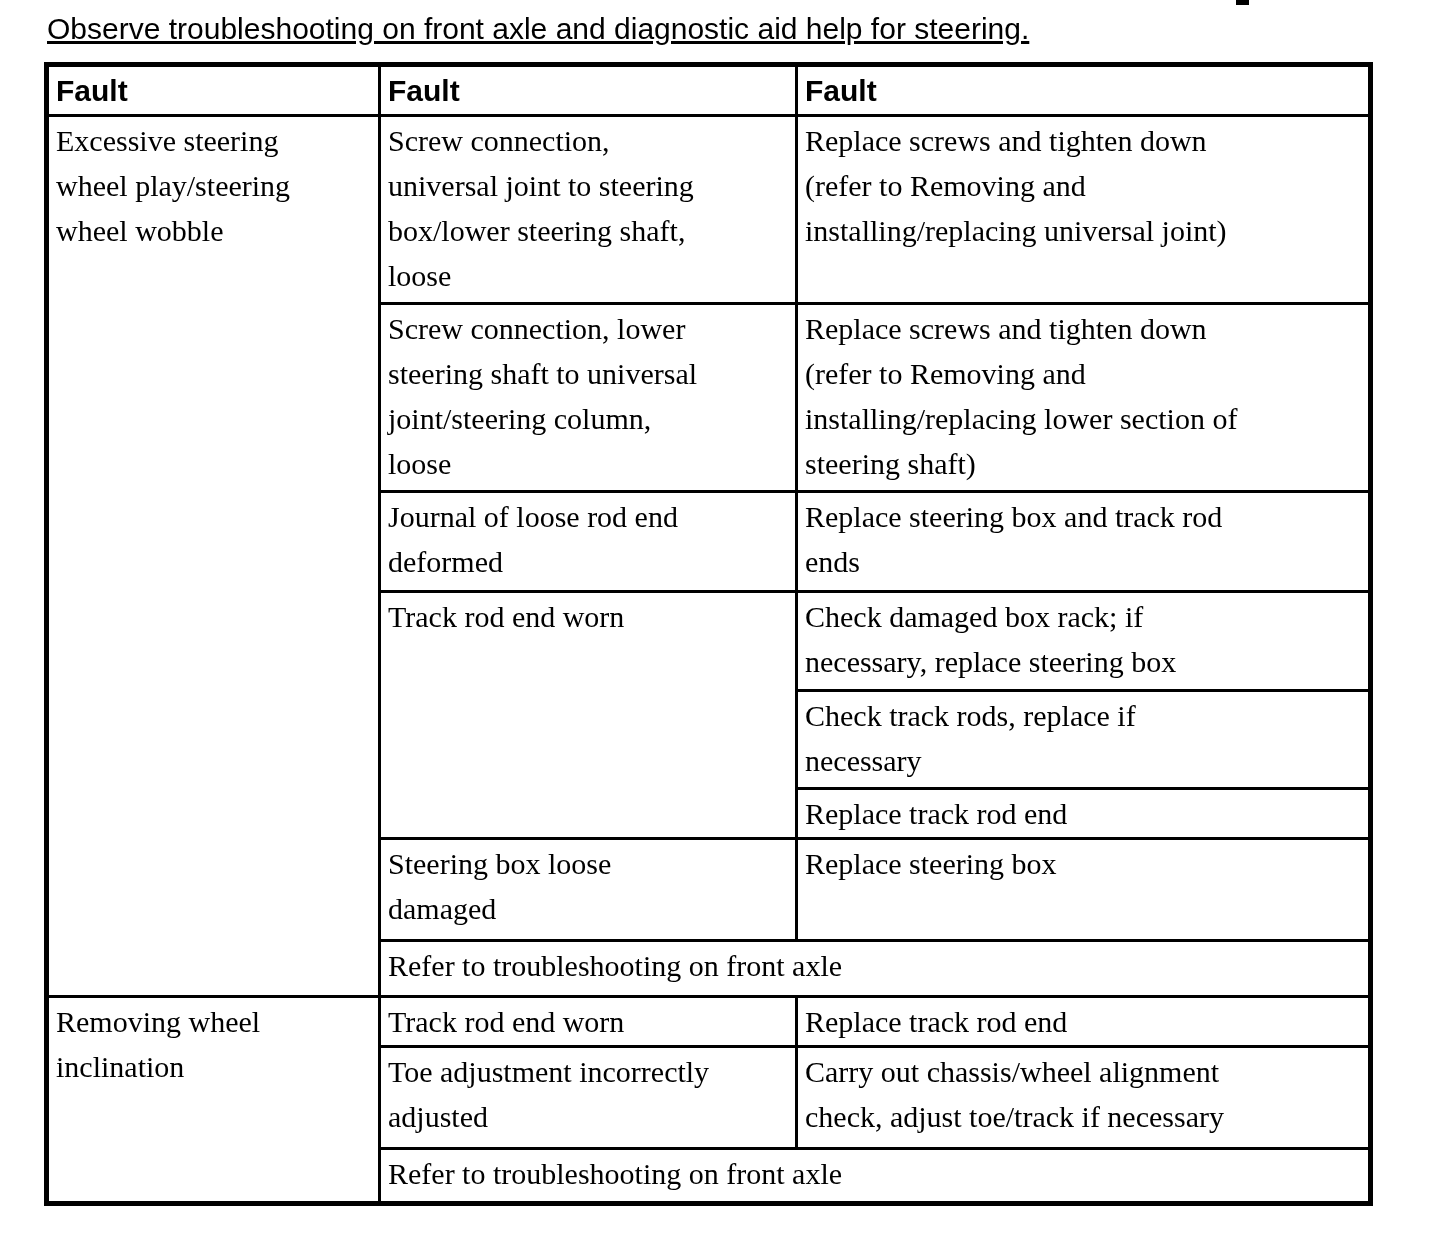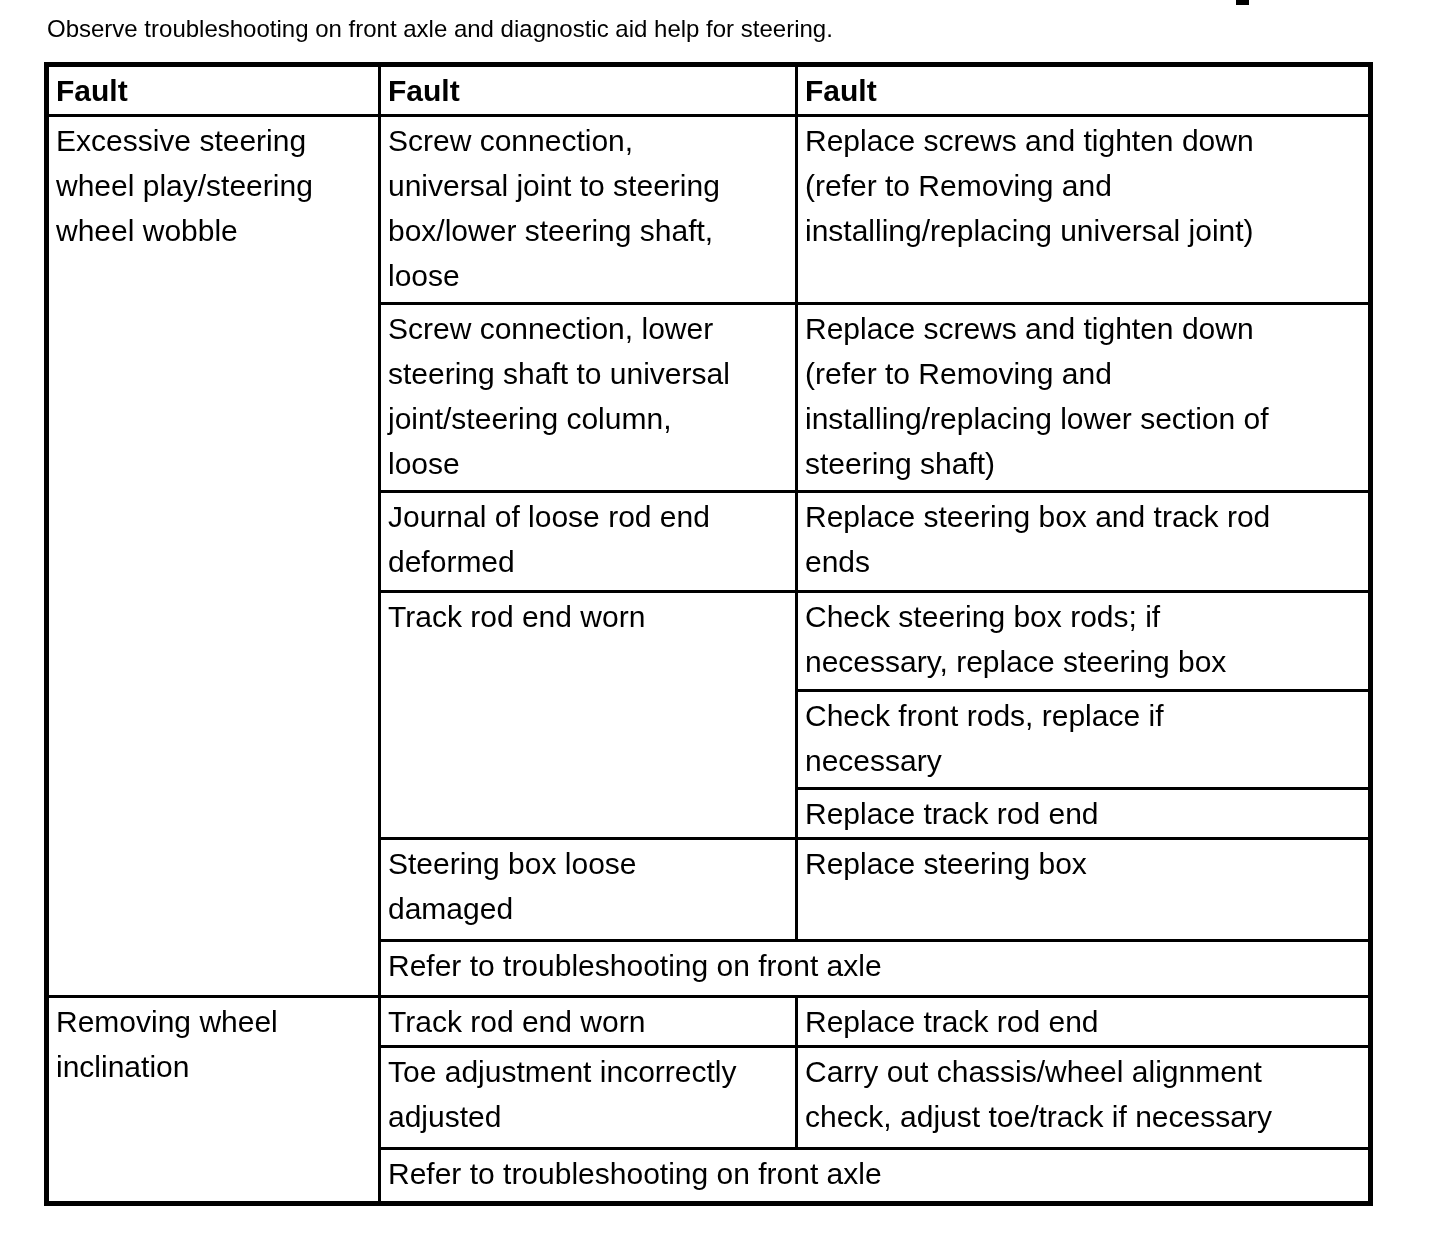--- a/index.html
+++ b/index.html
@@ -9,23 +9,24 @@
     background: #ffffff;
     color: #000000;
     font-family: "Liberation Sans", sans-serif;
   }
   body { position: relative; overflow: hidden; }
 
   .intro {
     position: absolute;
     left: 47px; top: 6px;
     width: 1340px;
-    font-size: 24px;
+    font-size: 30px;
     line-height: 45px;
     white-space: nowrap;
+    text-decoration: underline;
   }
 
   .artifact {
     position: absolute;
     left: 1236px; top: 0;
     width: 13px; height: 5px;
     background: #000000;
   }
 
   table.troubleshooting {
@@ -40,21 +41,21 @@
     border: 3px solid #000000;
     vertical-align: top;
     text-align: left;
     padding: 1px 0 1px 7px;
     font-size: 30px;
     line-height: 45px;
     white-space: pre-line;
     overflow: hidden;
   }
   th { font-weight: bold; }
-  td { font-weight: normal; }
+  td { font-weight: normal; font-family: Liberation Serif, serif; }
 </style>
 </head>
 <body>
 
 <div class="intro">Observe troubleshooting on front axle and diagnostic aid help for steering.</div>
 <div class="artifact"></div>
 
 <table class="troubleshooting">
   <colgroup>
     <col style="width:333px">
@@ -92,25 +93,25 @@
 steering shaft)</td>
   </tr>
   <tr style="height:100px">
     <td>Journal of loose rod end
 deformed</td>
     <td>Replace steering box and track rod
 ends</td>
   </tr>
   <tr style="height:99px">
     <td rowspan="3">Track rod end worn</td>
-    <td>Check steering box rods; if
+    <td>Check damaged box rack; if
 necessary, replace steering box</td>
   </tr>
   <tr style="height:98px">
-    <td>Check front rods, replace if
+    <td>Check track rods, replace if
 necessary</td>
   </tr>
   <tr style="height:50px">
     <td>Replace track rod end</td>
   </tr>
   <tr style="height:102px">
     <td>Steering box loose
 damaged</td>
     <td>Replace steering box</td>
   </tr>

